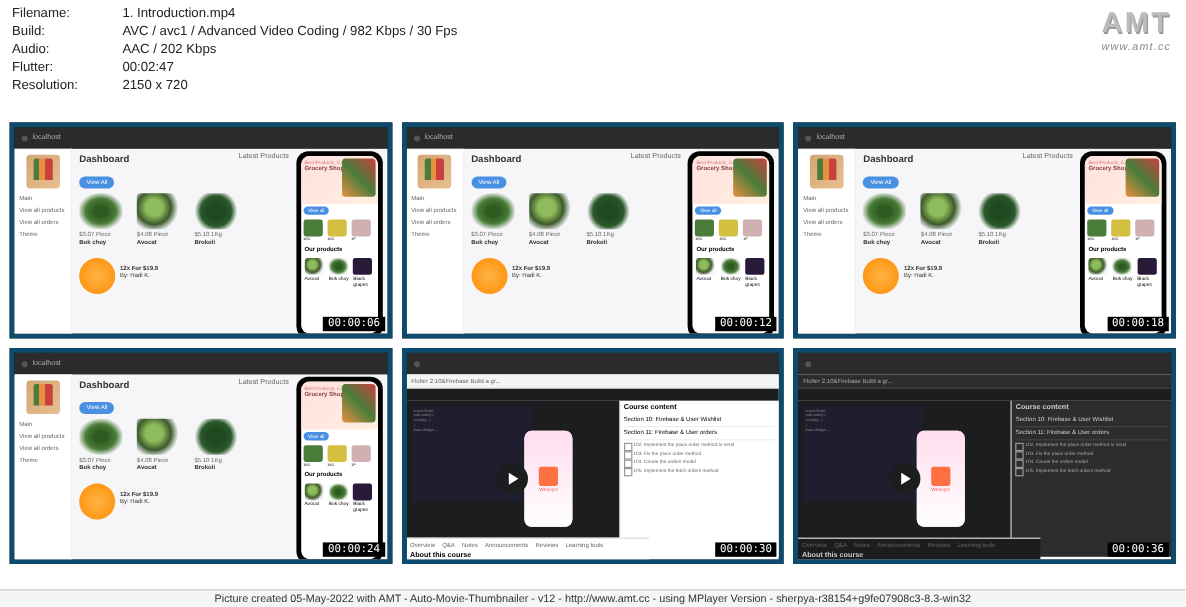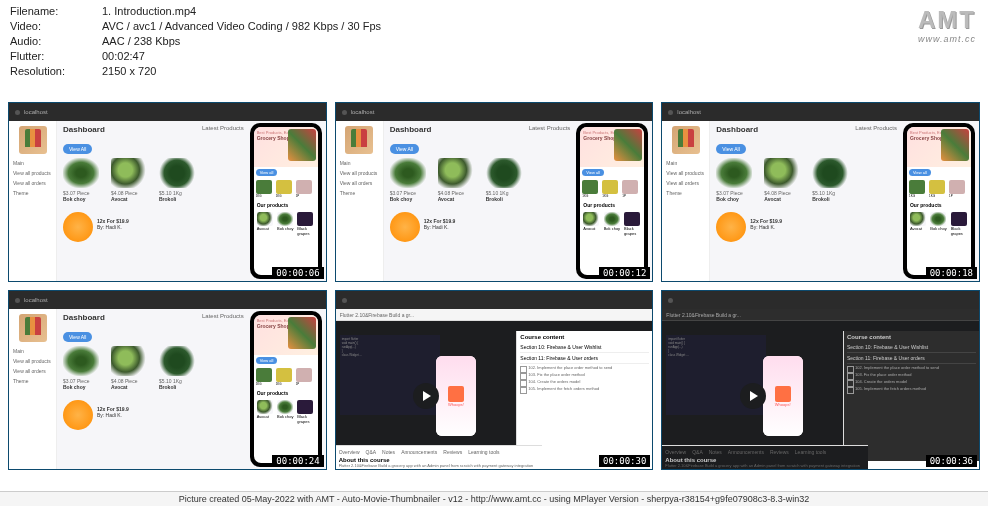--- a/index.html
+++ b/index.html
@@ -4,21 +4,21 @@
 <style>
 * { margin: 0; padding: 0; box-sizing: border-box; }
 body { width: 988px; height: 506px; background: #fff; font-family: Arial, sans-serif; position: relative; overflow: hidden; }
 .metadata { position: absolute; top: 4px; left: 10px; font-size: 11px; line-height: 15px; color: #222; }
 .metadata-row { display: flex; }
 .metadata-label { width: 92px; }
 .watermark { position: absolute; top: 6px; right: 12px; text-align: right; }
 .watermark-logo { font-size: 24px; font-weight: 900; color: #bbb; letter-spacing: 2px; text-shadow: 1px 1px 0 #999; }
 .watermark-url { font-size: 9px; color: #888; letter-spacing: 1px; font-style: italic; }
 .grid { position: absolute; top: 102px; left: 8px; right: 8px; display: grid; grid-template-columns: repeat(3, 1fr); gap: 8px; }
-.thumb { position: relative; height: 180px; background: #1a1a1a; border: 1px solid #0c4a6e; overflow: hidden; }
+.thumb { position: relative; height: 180px; background: #1a1a1a; border: 4px solid #0c4a6e; overflow: hidden; }
 .thumb-browser { background: #2b2b2b; height: 18px; display: flex; align-items: center; padding: 0 6px; font-size: 6px; color: #ccc; gap: 4px; }
 .browser-dot { width: 5px; height: 5px; border-radius: 50%; background: #555; }
 .browser-url { font-size: 6px; color: #aaa; }
 .thumb-content { background: #f6f6f9; height: 162px; display: flex; position: relative; }
 .sidebar { width: 48px; background: #fff; border-right: 1px solid #eee; padding: 3px; font-size: 5px; color: #555; }
 .sidebar-logo { width: 28px; height: 28px; background: linear-gradient(135deg, #d4a574, #e8c090); border-radius: 3px; margin: 2px auto 4px; position: relative; }
 .sidebar-logo::after { content: ''; position: absolute; top: 3px; left: 6px; width: 16px; height: 18px; background: linear-gradient(90deg, #4a7c3a 30%, #e89040 30%, #e89040 60%, #c94040 60%); border-radius: 2px 2px 0 0; }
 .sidebar-item { padding: 2px 1px; color: #666; }
 .main-area { flex: 1; padding: 4px 6px; position: relative; }
 .dash-title { font-size: 8px; font-weight: bold; color: #333; margin-bottom: 3px; }
@@ -81,26 +81,26 @@
 </style>
 </head>
 <body>
 
 <div class="metadata">
   <div class="metadata-row">
       <span class="metadata-label">Filename:</span>
       <span>1. Introduction.mp4</span>
     </div>
   <div class="metadata-row">
-      <span class="metadata-label">Video:</span>
+      <span class="metadata-label">Build:</span>
       <span>AVC / avc1 / Advanced Video Coding / 982 Kbps / 30 Fps</span>
     </div>
   <div class="metadata-row">
       <span class="metadata-label">Audio:</span>
-      <span>AAC / 238 Kbps</span>
+      <span>AAC / 202 Kbps</span>
     </div>
   <div class="metadata-row">
       <span class="metadata-label">Flutter:</span>
       <span>00:02:47</span>
     </div>
   <div class="metadata-row">
       <span class="metadata-label">Resolution:</span>
       <span>2150 x 720</span>
     </div>
 </div>

